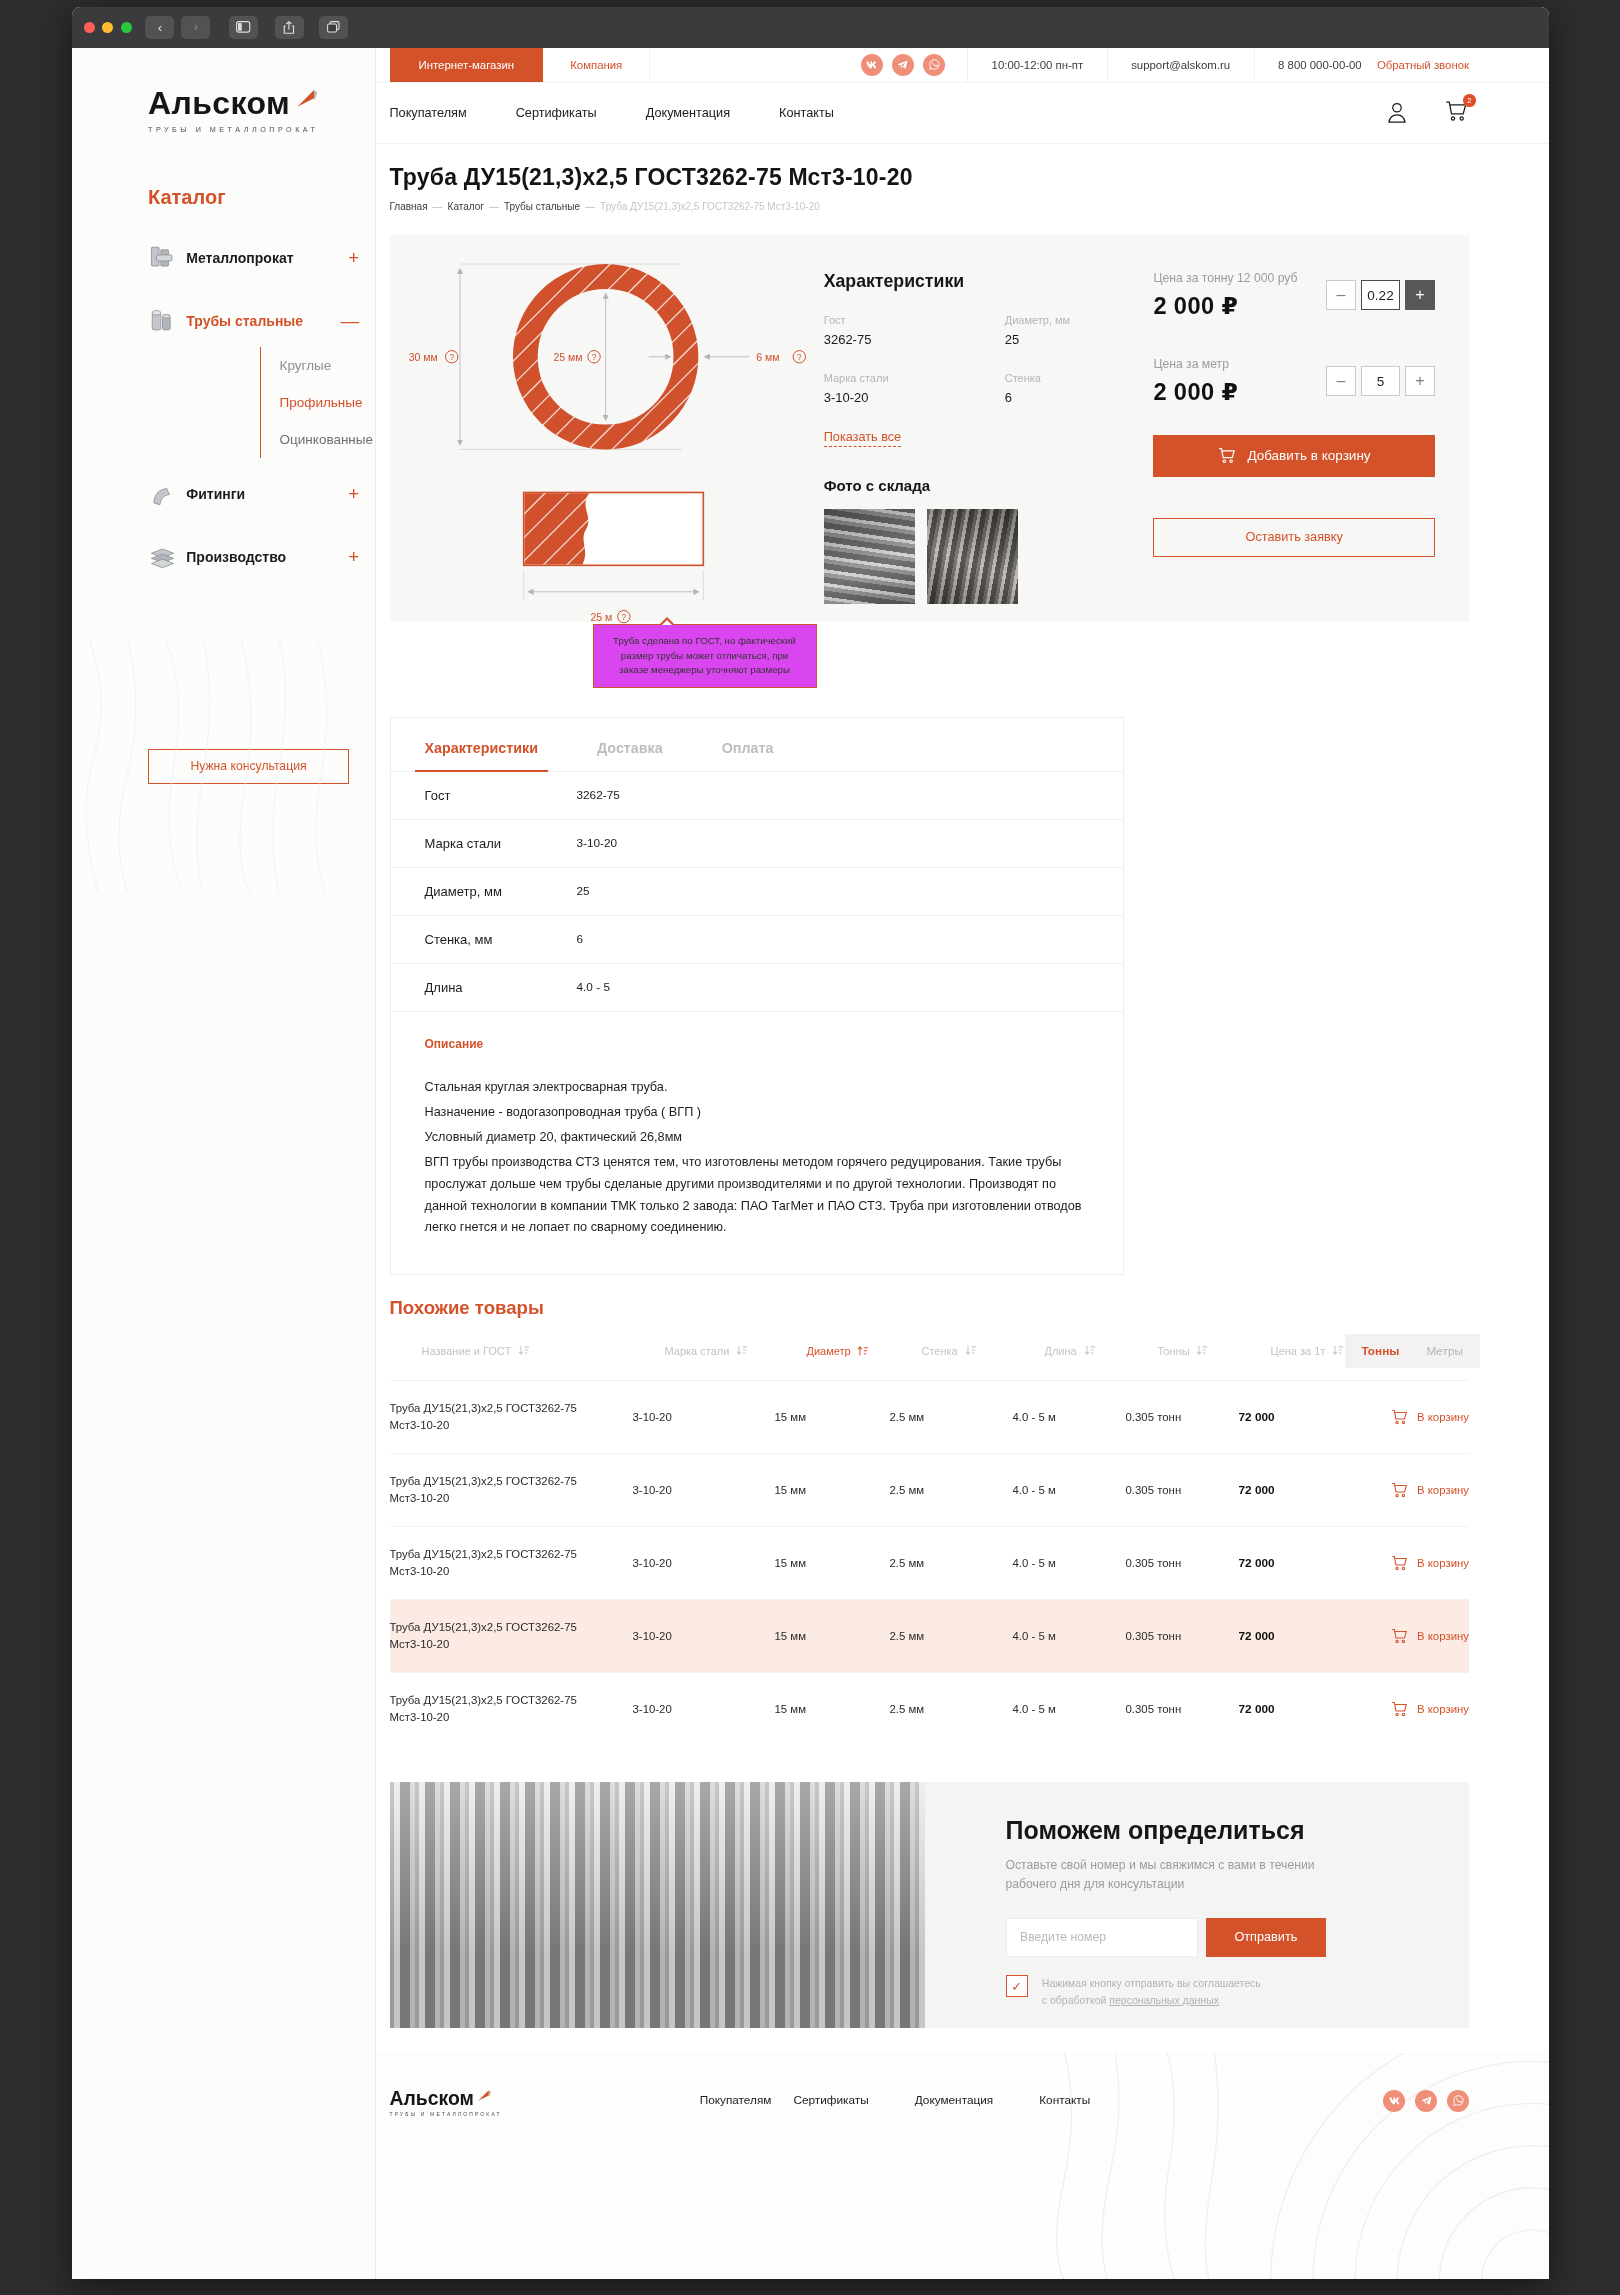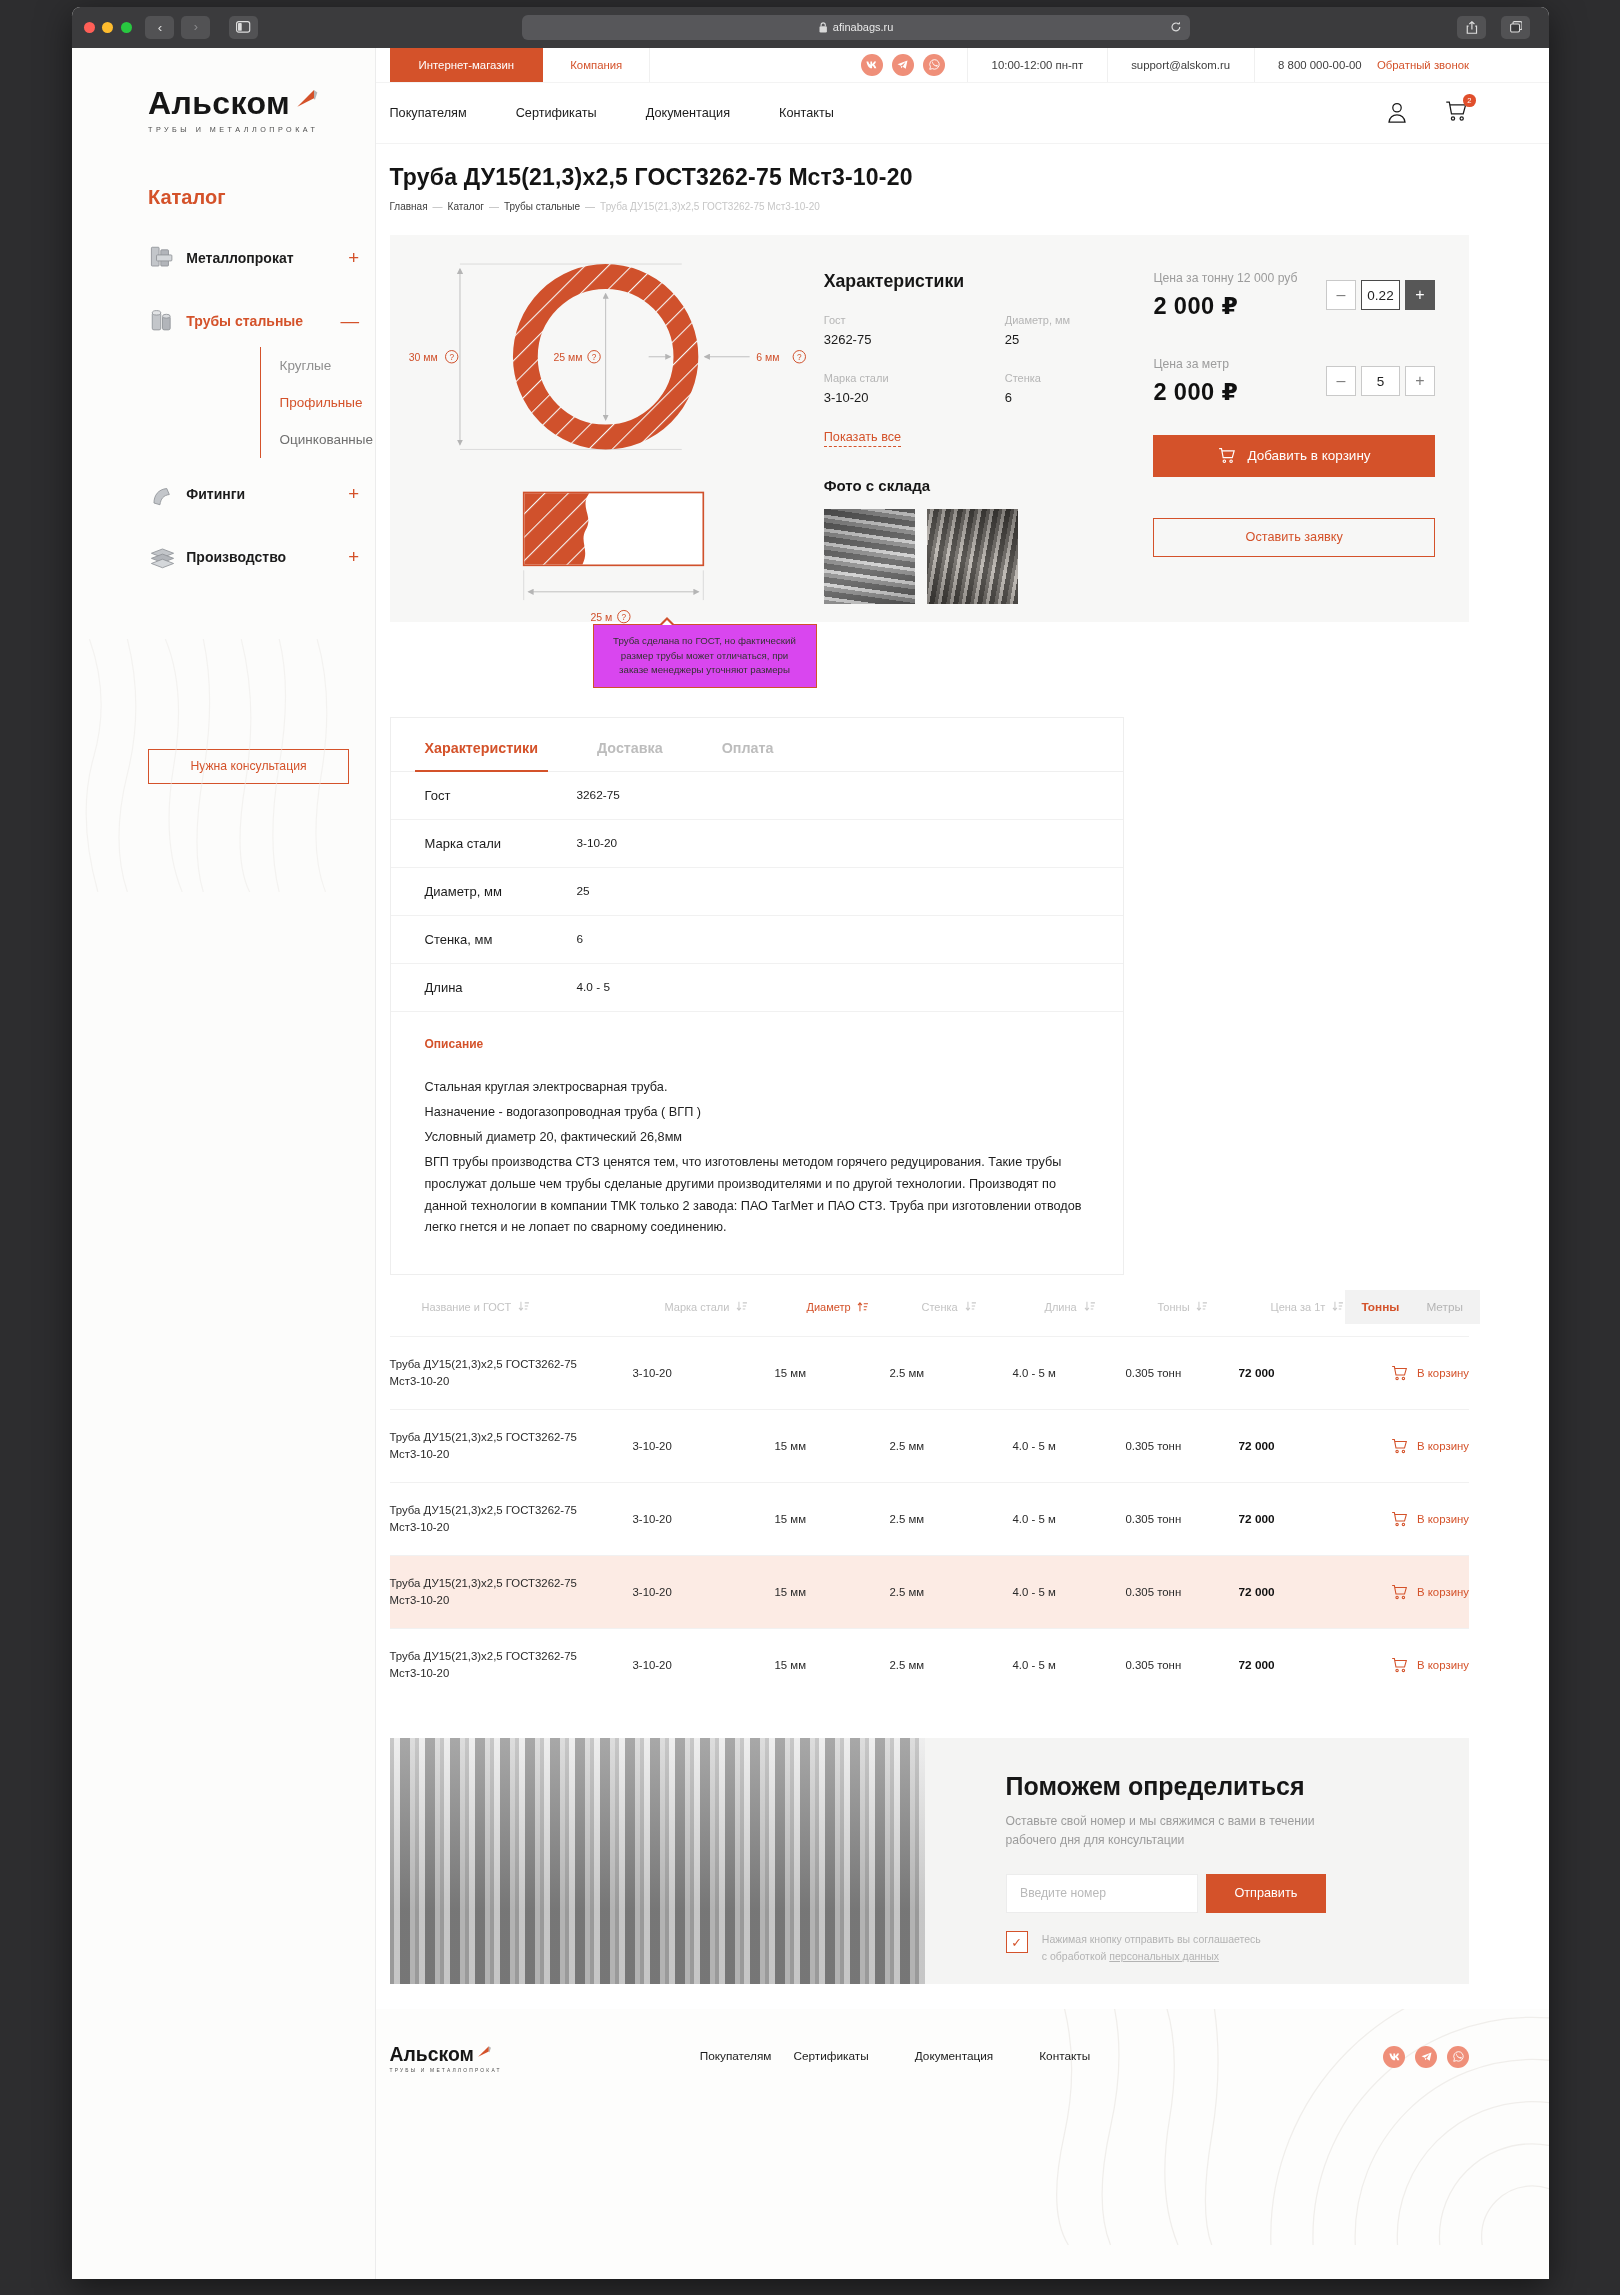--- a/index.html
+++ b/index.html
@@ -174,31 +174,20 @@
       <span class="light r"></span>
       <span class="light y"></span>
       <span class="light g"></span>
     </div>
     <div class="chrome-btn">‹</div>
     <div class="chrome-btn dim">›</div>
     <div class="chrome-btn" style="margin-left:11.8px;">
       <svg width="14.3" height="11.8" viewBox="0 0 17 14">
             <rect x="0.7" y="0.7" width="15.6" height="12.6" rx="2.5" fill="none" stroke="#ddd" stroke-width="1.4"></rect>
             <rect x="2.4" y="2.4" width="4.4" height="9.2" rx="1" fill="#ddd"></rect>
-          </svg>
-    </div>
-    <div class="urlbar">
-      <svg width="8.4" height="11" viewBox="0 0 10 13">
-            <rect x="0.6" y="5" width="8.8" height="7.4" rx="1.4" fill="#d9d9d9"></rect>
-            <path d="M2.5 5V3.5a2.5 2.5 0 0 1 5 0V5" fill="none" stroke="#d9d9d9" stroke-width="1.3"></path>
-          </svg>
-      <span>afinabags.ru</span>
-      <svg class="refresh" width="11.8" height="11.8" viewBox="0 0 14 14">
-            <path d="M11.6 7a4.6 4.6 0 1 1-1.4-3.3" fill="none" stroke="#d9d9d9" stroke-width="1.4"></path>
-            <path d="M11.9 0.8v3.2H8.7z" fill="#d9d9d9"></path>
           </svg>
     </div>
     <div class="chrome-right">
       <div class="chrome-btn">
         <svg width="11.8" height="13.5" viewBox="0 0 14 16">
               <path d="M7 1v9M4 3.6 7 1l3 2.6" fill="none" stroke="#ddd" stroke-width="1.4"></path>
               <path d="M3 6H1.5v8.5h11V6H11" fill="none" stroke="#ddd" stroke-width="1.4"></path>
             </svg>
       </div>
       <div class="chrome-btn">
@@ -493,20 +482,21 @@
             <div>
 
             <p>Стальная круглая электросварная труба.</p>
                   <p>Назначение - водогазопроводная труба ( ВГП )</p>
                   <p>Условный диаметр 20, фактический 26,8мм</p>
                   <p>ВГП трубы производства СТЗ ценятся тем, что изготовлены методом горячего редуцирования. Такие трубы прослужат дольше чем трубы сделаные другими производителями и по другой технологии. Производят по данной технологии в компании ТМК только 2 завода: ПАО ТагМет и ПАО СТЗ. Труба при изготовлении отводов легко гнется и не лопает по сварному соединению.</p>
                 </div>
           </div>
         </div>
 
+        <div class="similar-title">Похожие товары</div>
         <div class="sim-grid sim-head">
           <div class="th">
                 <span>Название и ГОСТ</span>
                 <svg width="11.8" height="11" viewBox="0 0 14 13">
                   <path d="M3.5 1v9.5M1.2 8.2l2.3 2.6 2.3-2.6" fill="none" stroke="#c8c8c8" stroke-width="1.2"></path>
                   <path d="M8 2.2h5M8 5.8h4M8 9.4h3" stroke="#c8c8c8" stroke-width="1.2"></path>
                 </svg>
               </div>
           <div class="th">
                 <span>Марка стали</span>

